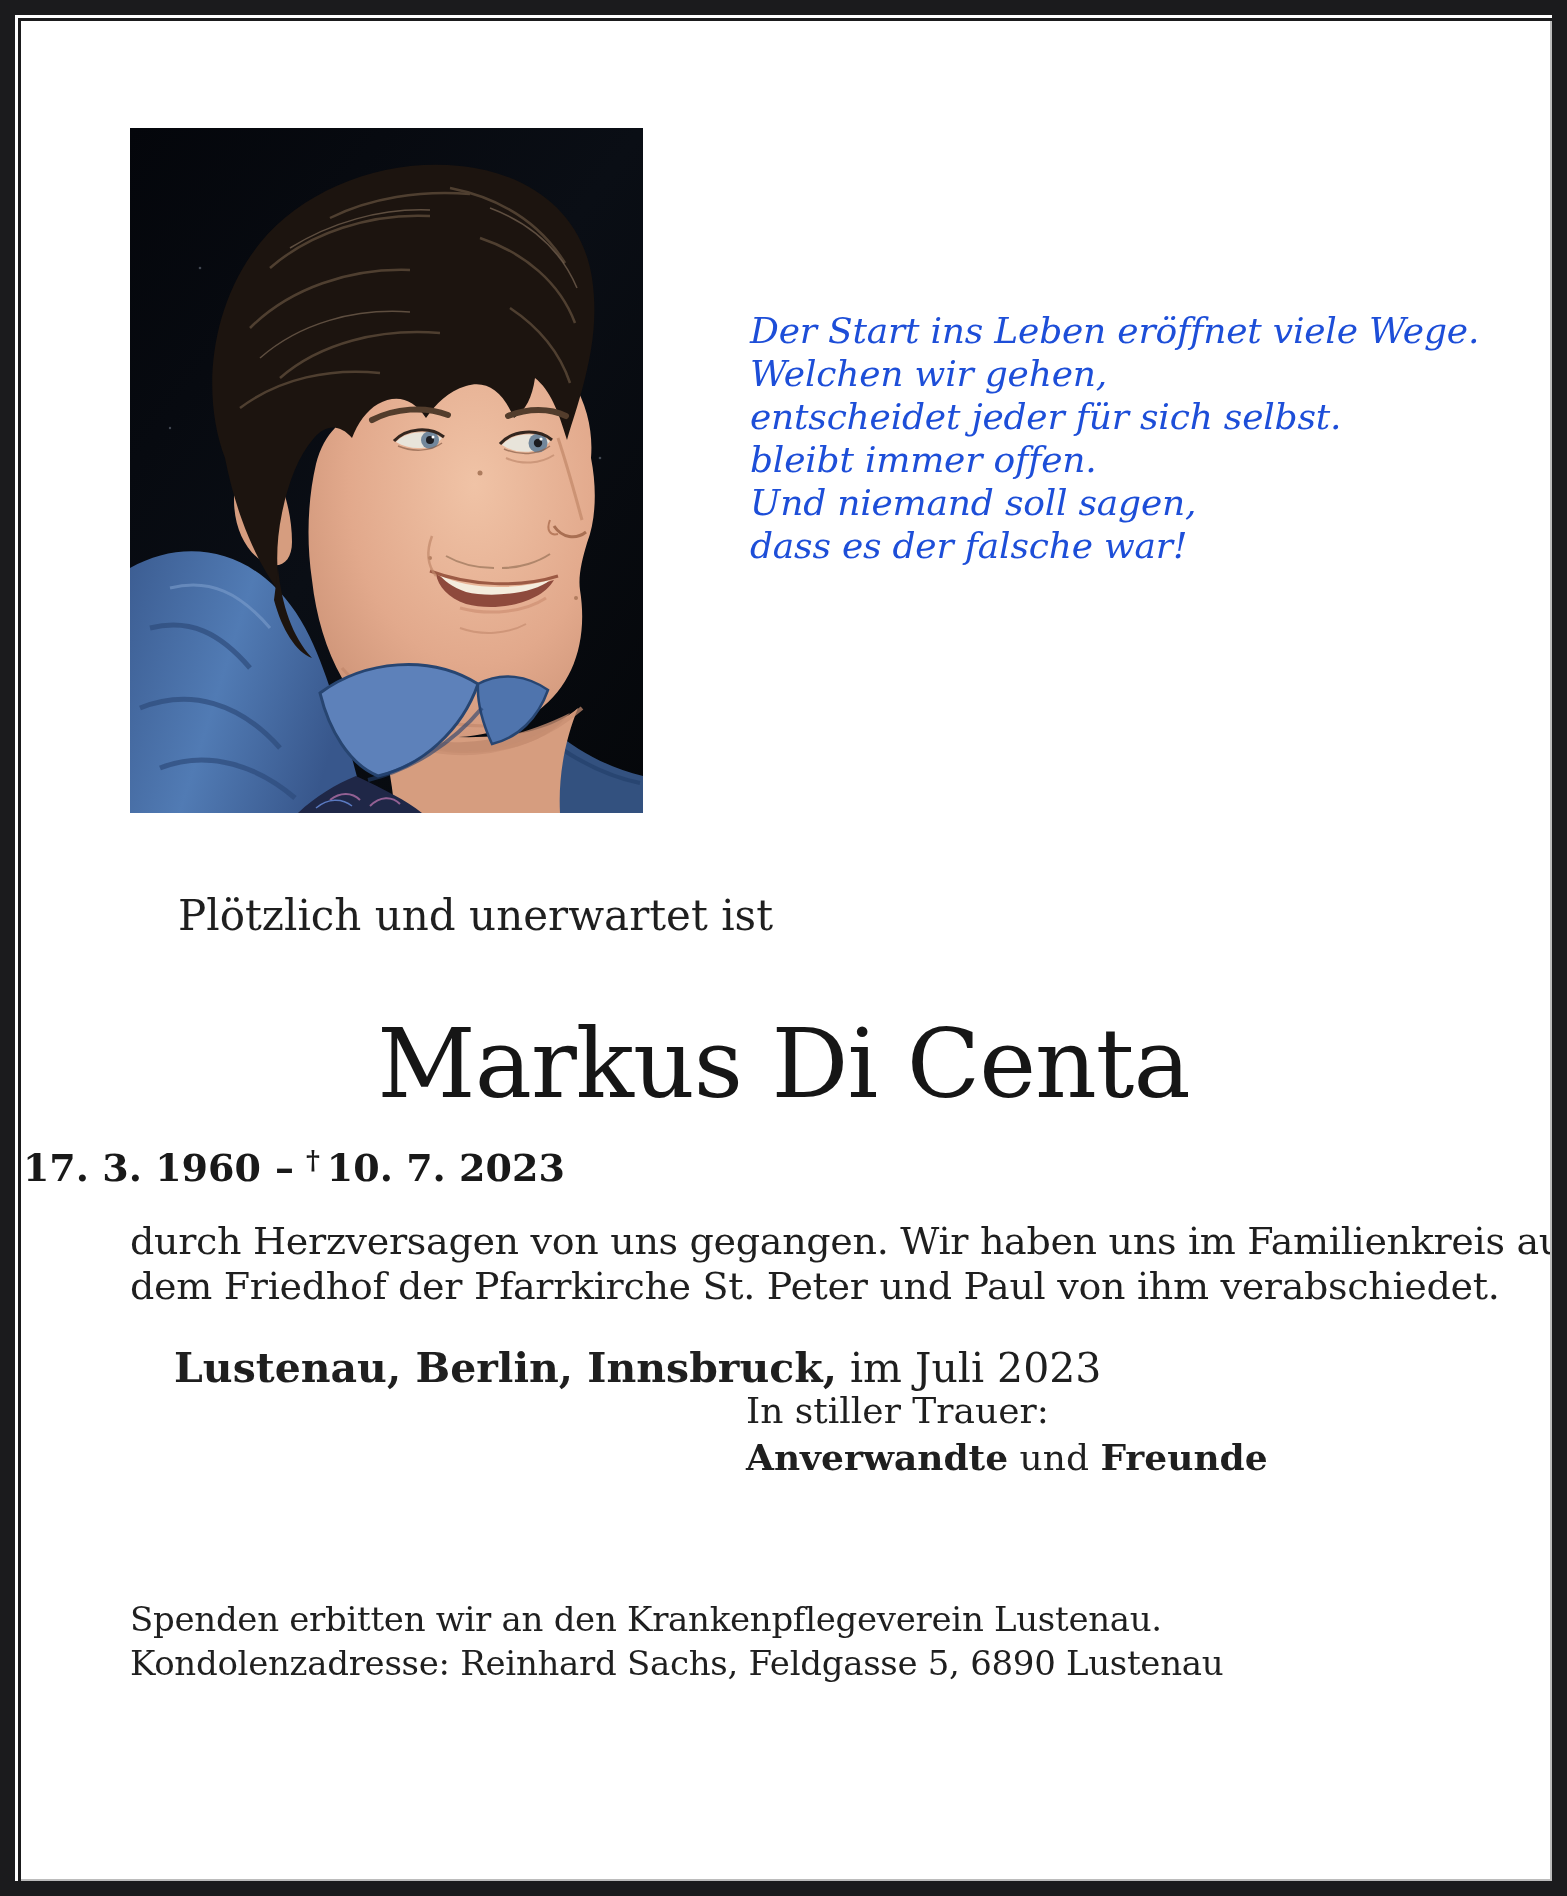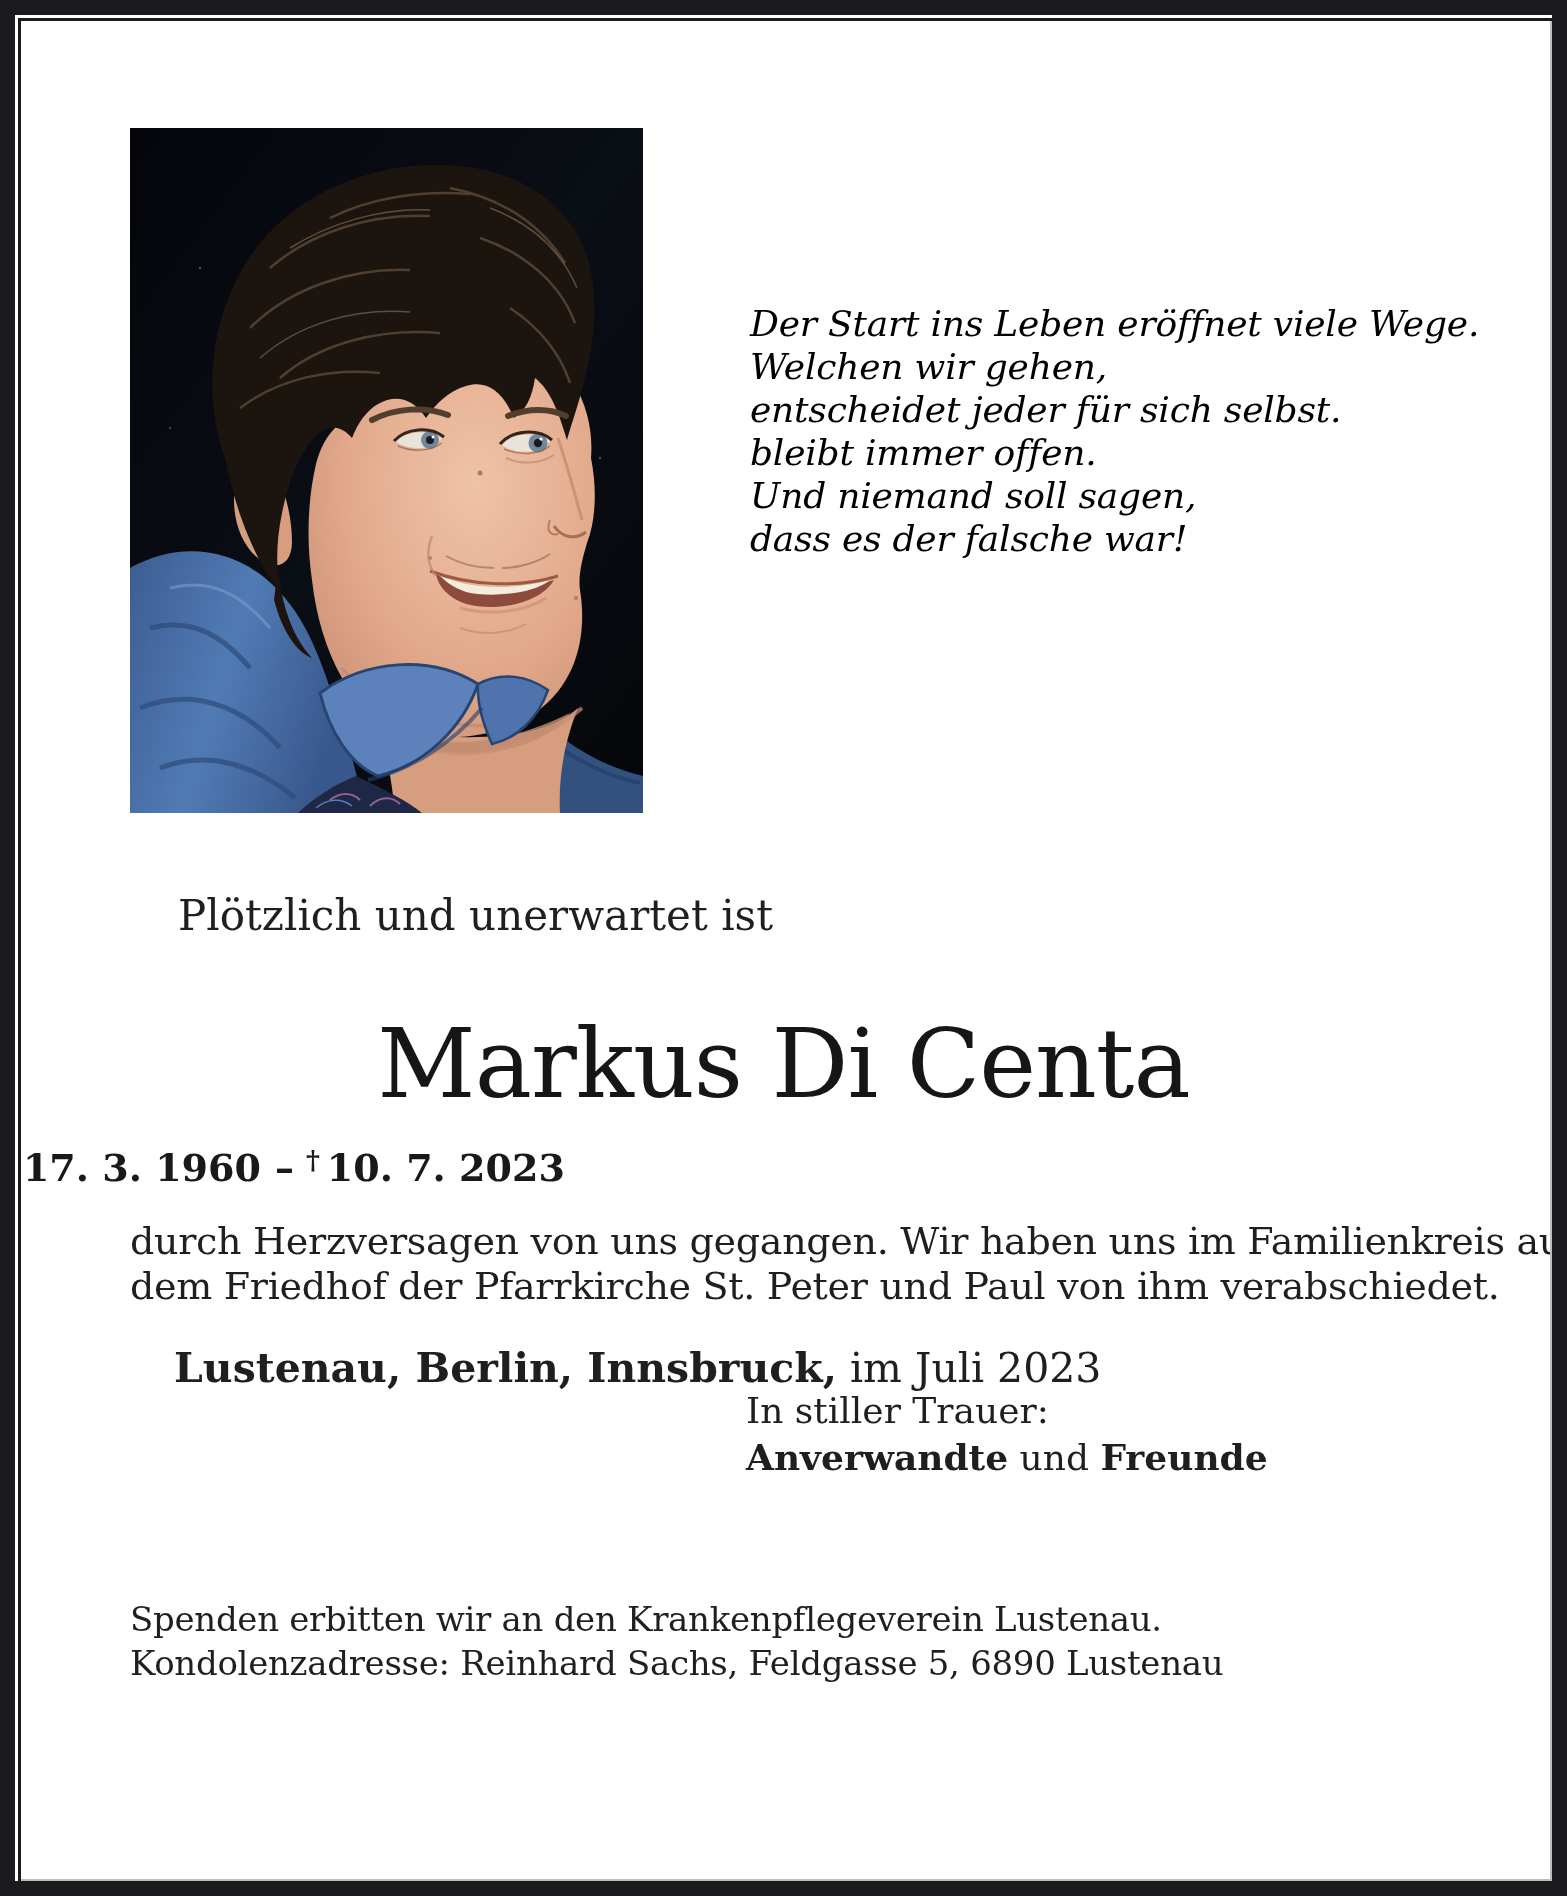--- a/index.html
+++ b/index.html
@@ -11,23 +11,23 @@
   .frame{
     position:absolute;inset:0;z-index:50;pointer-events:none;
     border:15px solid #1b1b1d;
     box-shadow: inset 3px 3px 0 #ffffff, inset 6px 6px 0 #1b1b1d, inset -2px -2px 0 #bcbcbc;
   }
   .photo{
     position:absolute;left:130px;top:128px;width:513px;height:685px;
   }
   .photo svg{display:block;width:100%;height:100%;}
   .poem{
-    position:absolute;left:750px;top:302px;
+    position:absolute;left:750px;top:309px;
     font-style:italic;font-size:36px;line-height:43px;letter-spacing:-0.2px;
-    white-space:nowrap;color:#000000;
+    white-space:nowrap;color:#1d4ed8;
   }
   .intro{
     position:absolute;left:130px;top:894px;
     font-size:42px;line-height:43px;white-space:nowrap;margin-left:48px;
   }
   .name{
     position:absolute;left:0;top:1016px;width:100%;
     text-align:center;font-size:96px;line-height:96px;letter-spacing:-1px;
     white-space:nowrap;color:#161616;
   }

